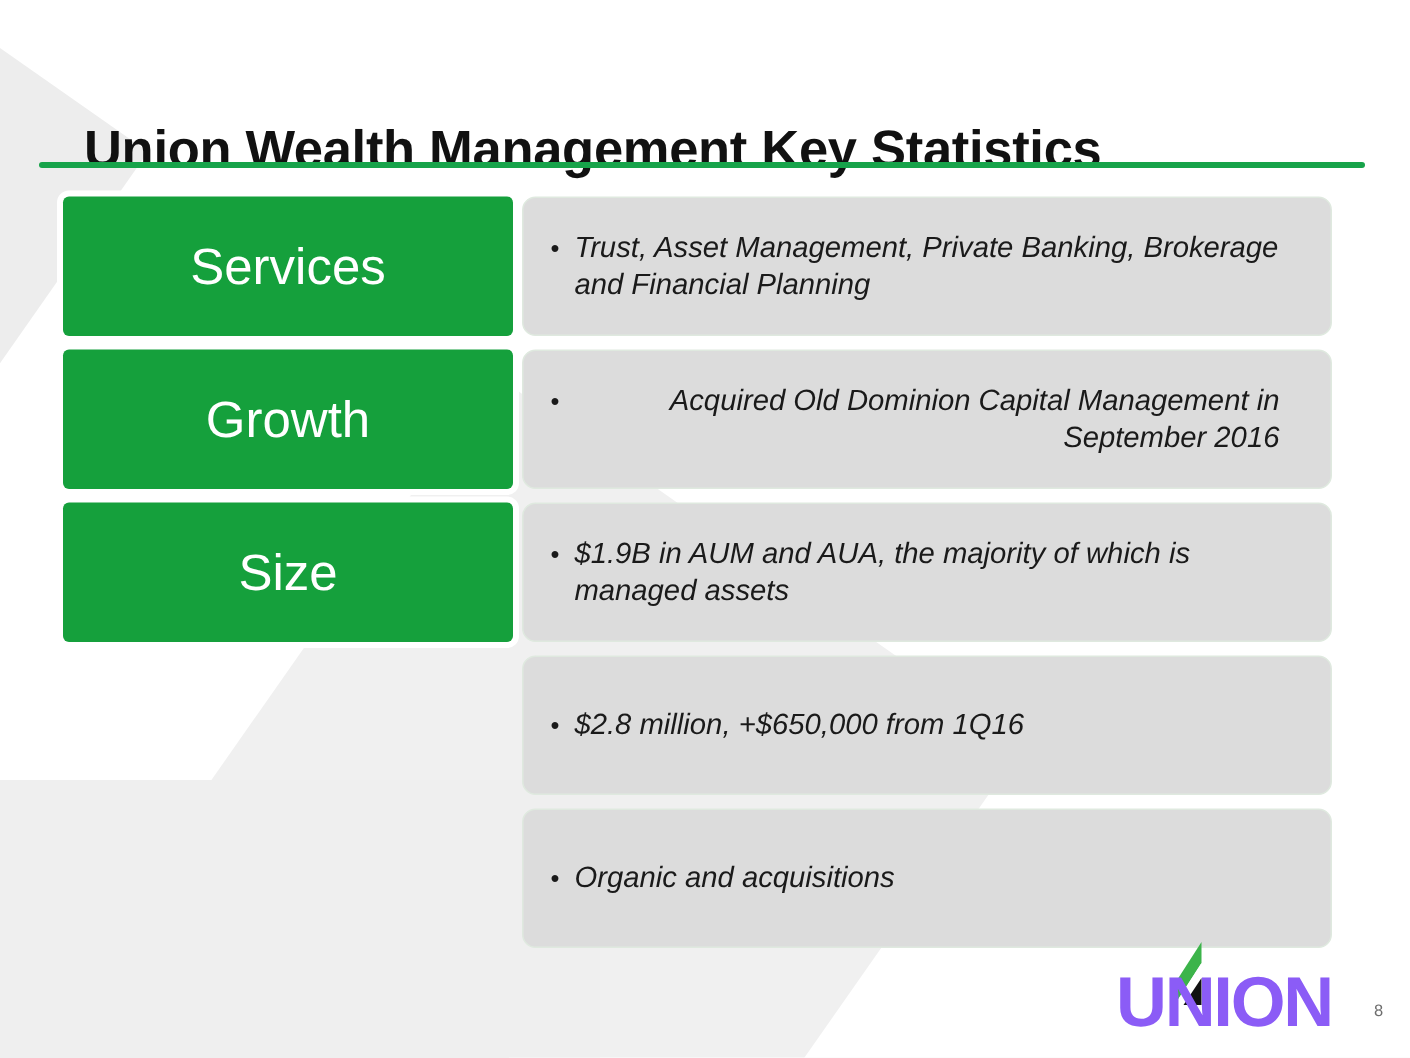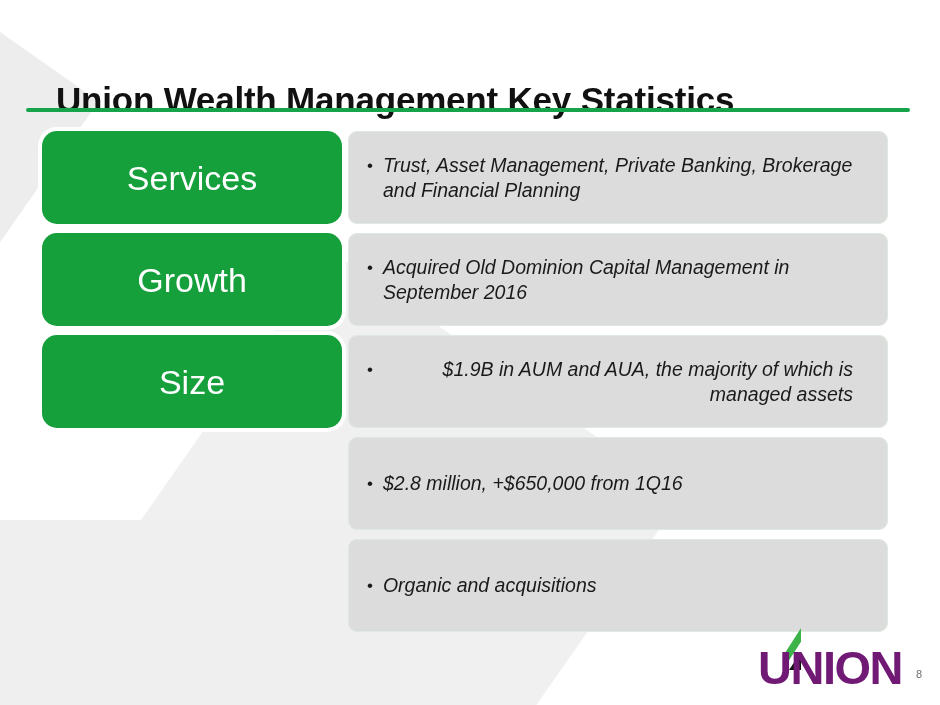--- a/index.html
+++ b/index.html
@@ -90,33 +90,33 @@
     left: 0;
     top: 128px;
     width: 940px;
   }
   .row {
     position: relative;
     height: 96px;
     margin-bottom: 6px;
   }
   .row.r1 { height: 96px; }
-  .row.r2 { height: 96px; }
-  .row.r3 { height: 96px; text-align: right; }
+  .row.r2 { height: 96px; text-align: right; }
+  .row.r3 { height: 96px; }
   .row.r4 { height: 96px; }
   .row.r5 { height: 96px; }
 
   .label-box {
     position: absolute;
     left: 42px;
     top: 3px;
     width: 300px;
     height: 93px;
     background: #15a03c;
-    border-radius: 15px;
+    border-radius: 4px;
     box-shadow: 0 0 0 4px #ffffff;
     display: flex;
     align-items: center;
     justify-content: center;
     box-sizing: border-box;
   }
   .label-text {
     color: #ffffff;
     font-size: 34px;
     font-weight: normal;
@@ -168,25 +168,25 @@
   }
   .logo-mark {
     position: absolute;
     left: 28px;
     top: 0px;
     width: 44px;
     height: 42px;
   }
   .logo-word {
     position: absolute;
-    left: 16px;
+    left: 2px;
     top: 16px;
     font-size: 47px;
     font-weight: bold;
-    color: #701a75;
+    color: #8b5cf6;
     letter-spacing: -1.5px;
     line-height: 1;
     font-family: "Liberation Sans", sans-serif;
   }
   .page-num {
     position: absolute;
     left: 916px;
     top: 668px;
     font-size: 11px;
     color: #6e6e6e;

